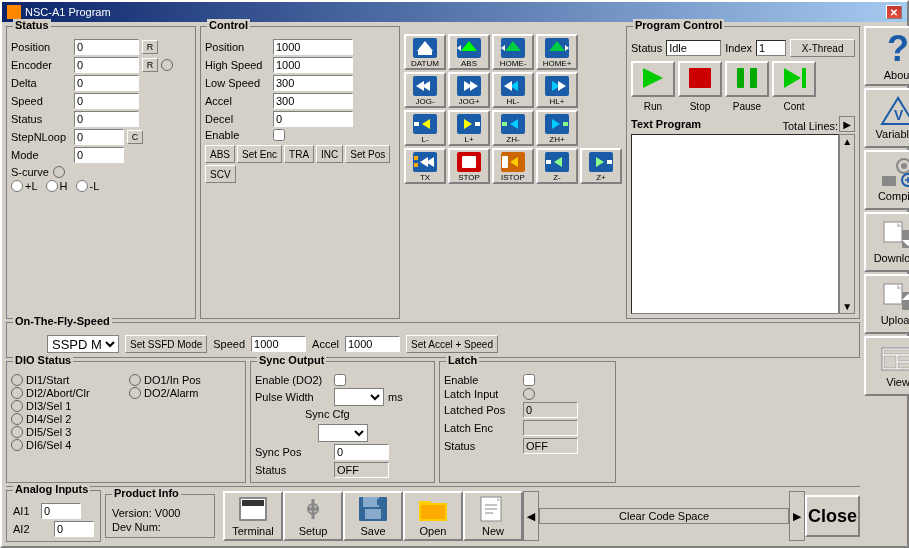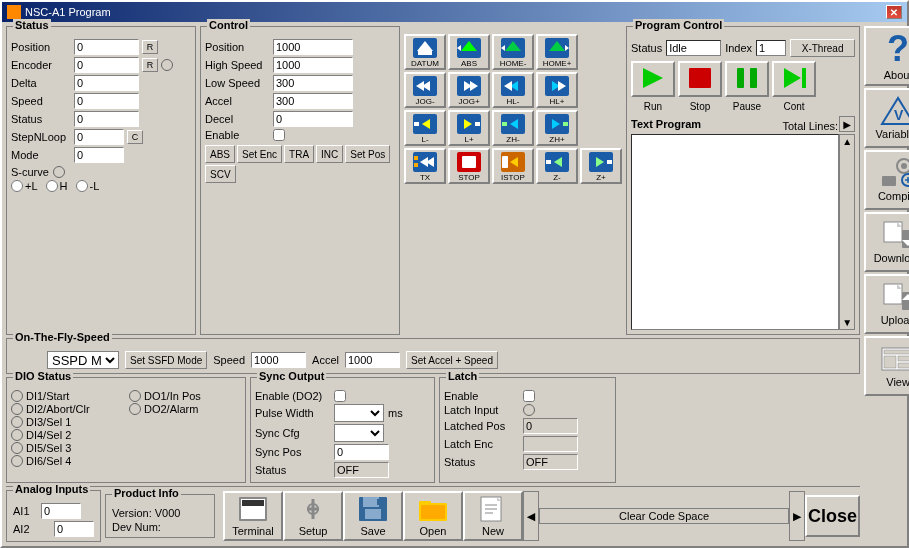--- a/index.html
+++ b/index.html
@@ -628,21 +628,21 @@
 
           <div style="display:flex; align-items:center; gap:4px; margin-bottom:2px;">
             <span style="font-size:11px; width:75px;">Enable (DO2)</span>
             <input type="checkbox" style="">
           </div>
           <div style="display:flex; align-items:center; gap:4px; margin-bottom:2px;">
             <span style="font-size:11px; width:75px;">Pulse Width</span>
             <select style="width:50px; height:18px; font-size:11px;"><option></option></select>
             <span style="font-size:11px;">ms</span>
           </div>
-          <div style="display:flex; align-items:center; gap:4px; margin-bottom:2px;">
+          <div style="display:flex; align-items:center; gap:4px; margin-bottom:2px;flex-direction:column;">
             <span style="font-size:11px; width:75px;">Sync Cfg</span>
             <select style="width:50px; height:18px; font-size:11px;"><option></option></select>
           </div>
           <div style="display:flex; align-items:center; gap:4px; margin-bottom:2px;">
             <span style="font-size:11px; width:75px;">Sync Pos</span>
             <input type="text" class="inset-input" style="width: 55px;" value="0">
           </div>
           <div style="display:flex; align-items:center; gap:4px;">
             <span style="font-size:11px; width:75px;">Status</span>
             <input type="text" class="inset-input" style="width: 55px; background: rgb(212, 208, 200);" value="OFF">

